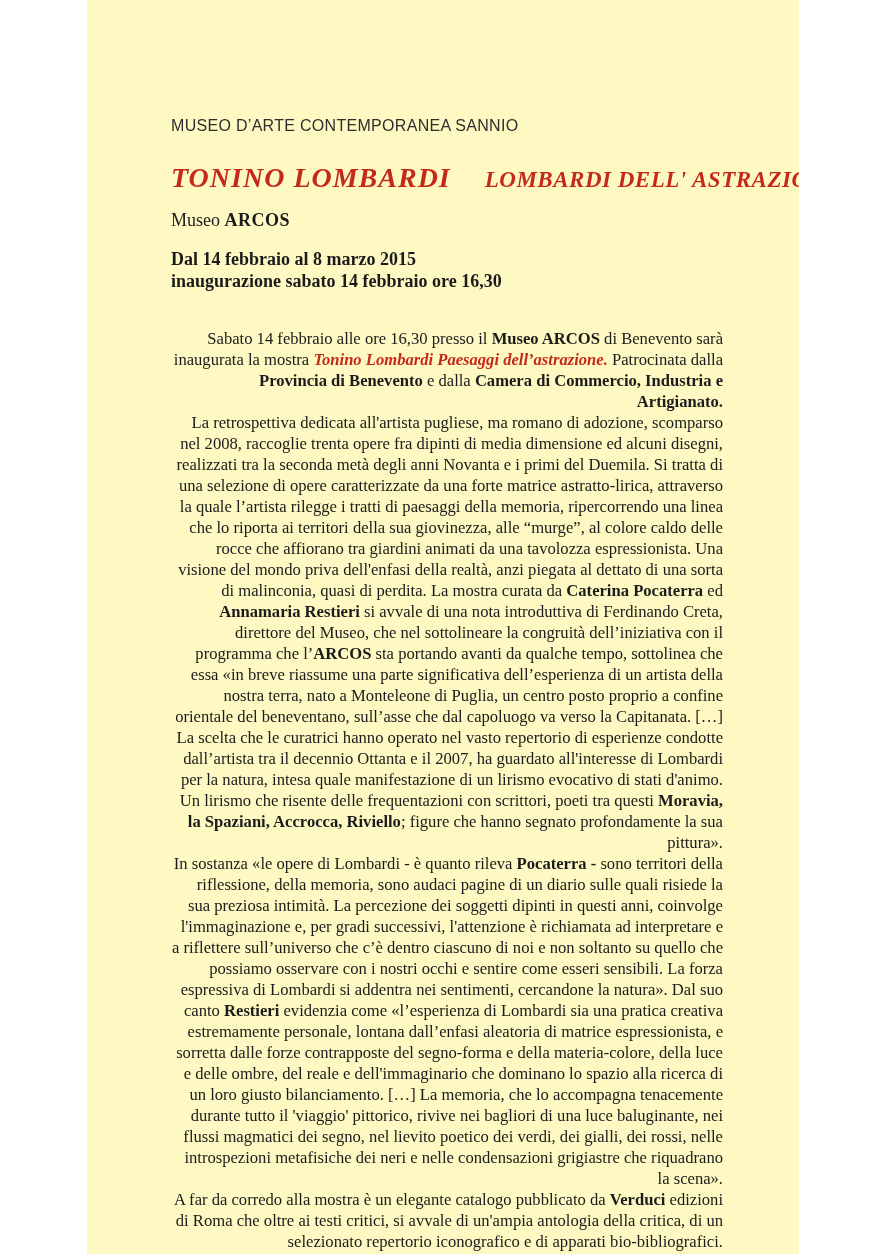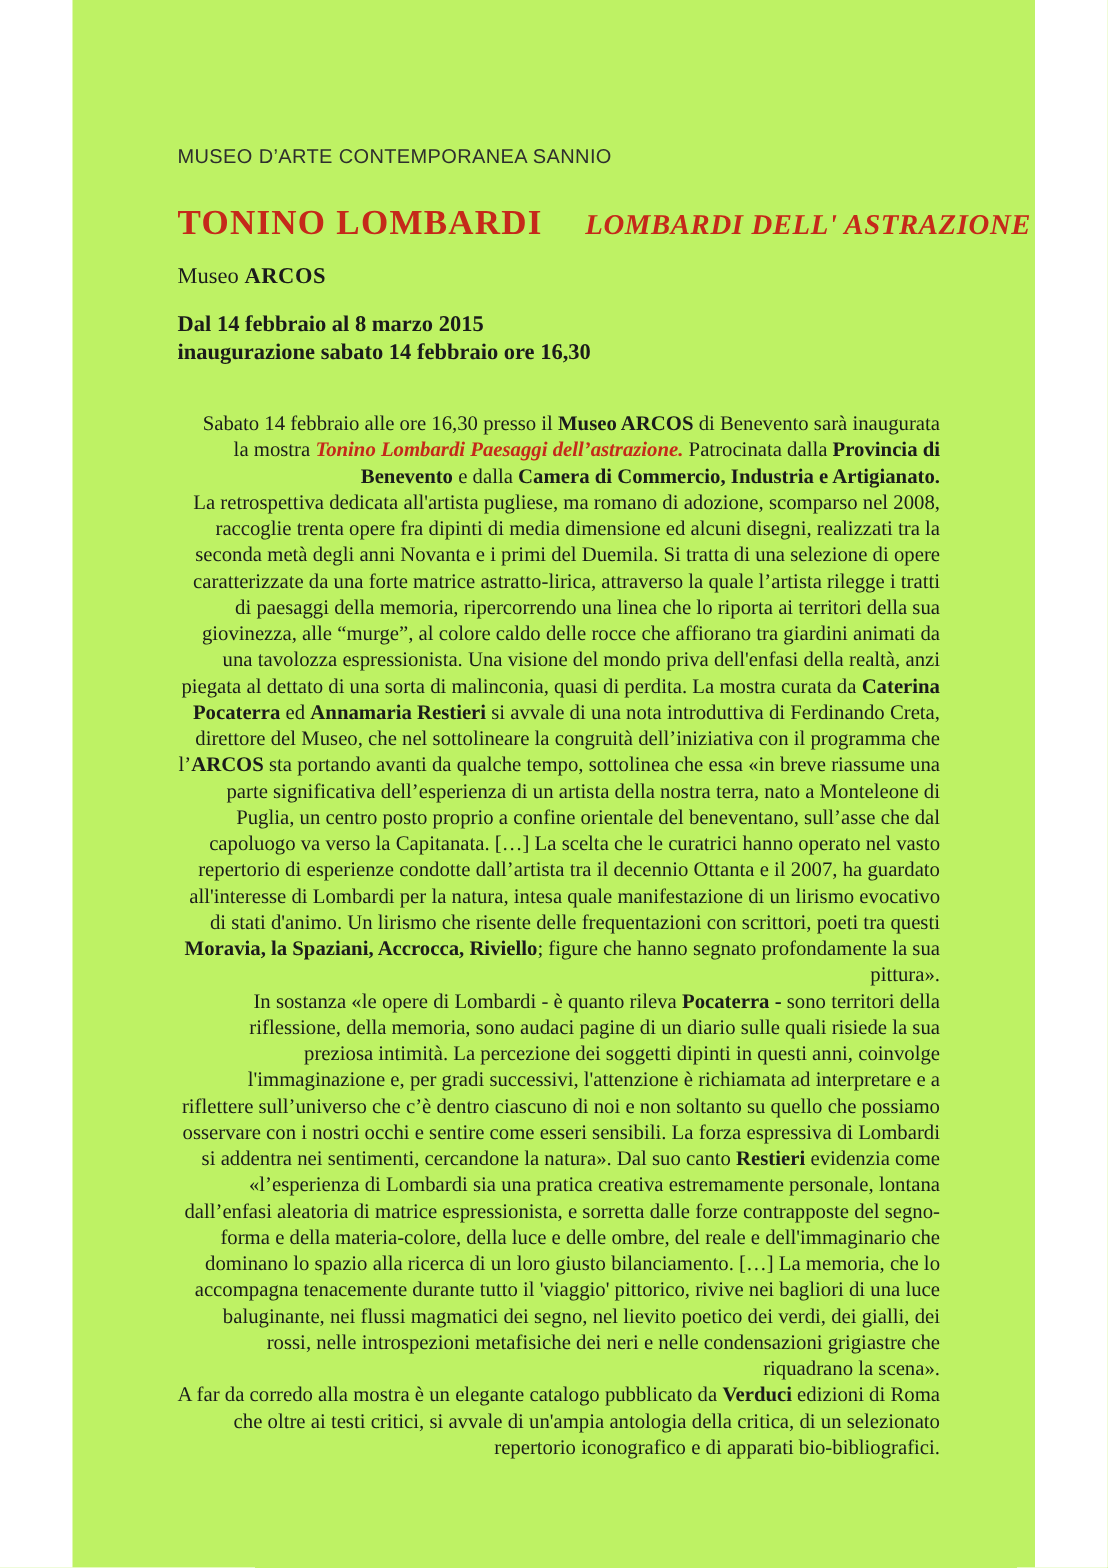--- a/index.html
+++ b/index.html
@@ -1,43 +1,44 @@
 <!DOCTYPE html>
 <html lang="it" style="--accent: #c5291a; --ink: #1b1b1b;"><head>
 <meta charset="utf-8">
 <title>Comunicato stampa</title>
 <style>
   :root { --accent:#c5291a; --ink:#1b1b1b; }
   html, body { margin:0; padding:0; background:#ffffff; }
   .page {
     position:relative;
-    width:770px; height:1254px;
+    width:712px; height:1254px;
     margin:0 auto;
     box-sizing:border-box;
     padding:117px 76px 47px 84px;
-    background:#bef264;
+    background:#fef9c3;
     font-family:"Liberation Serif", "DejaVu Serif", serif;
     color:var(--ink);
     overflow:hidden;
   }
   .museum-hdr {
     font-family:"Liberation Sans", "DejaVu Sans", sans-serif;
     font-size:16px;
     letter-spacing:0.3px;
     color:#2e2e2e;
   }
   .title-line {
     margin:23px 0 0 0;
     font-weight:bold;
     color:var(--accent);
     white-space:nowrap;
   }
   .title-main {
     font-size:28px;
     letter-spacing:1px;
+    font-style:italic;
   }
   .title-sub {
     font-size:23px;
     font-style:italic;
     margin-left:26px;
     letter-spacing:0.5px;
   }
   .venue-line {
     margin-top:15px;
     font-size:18px;

